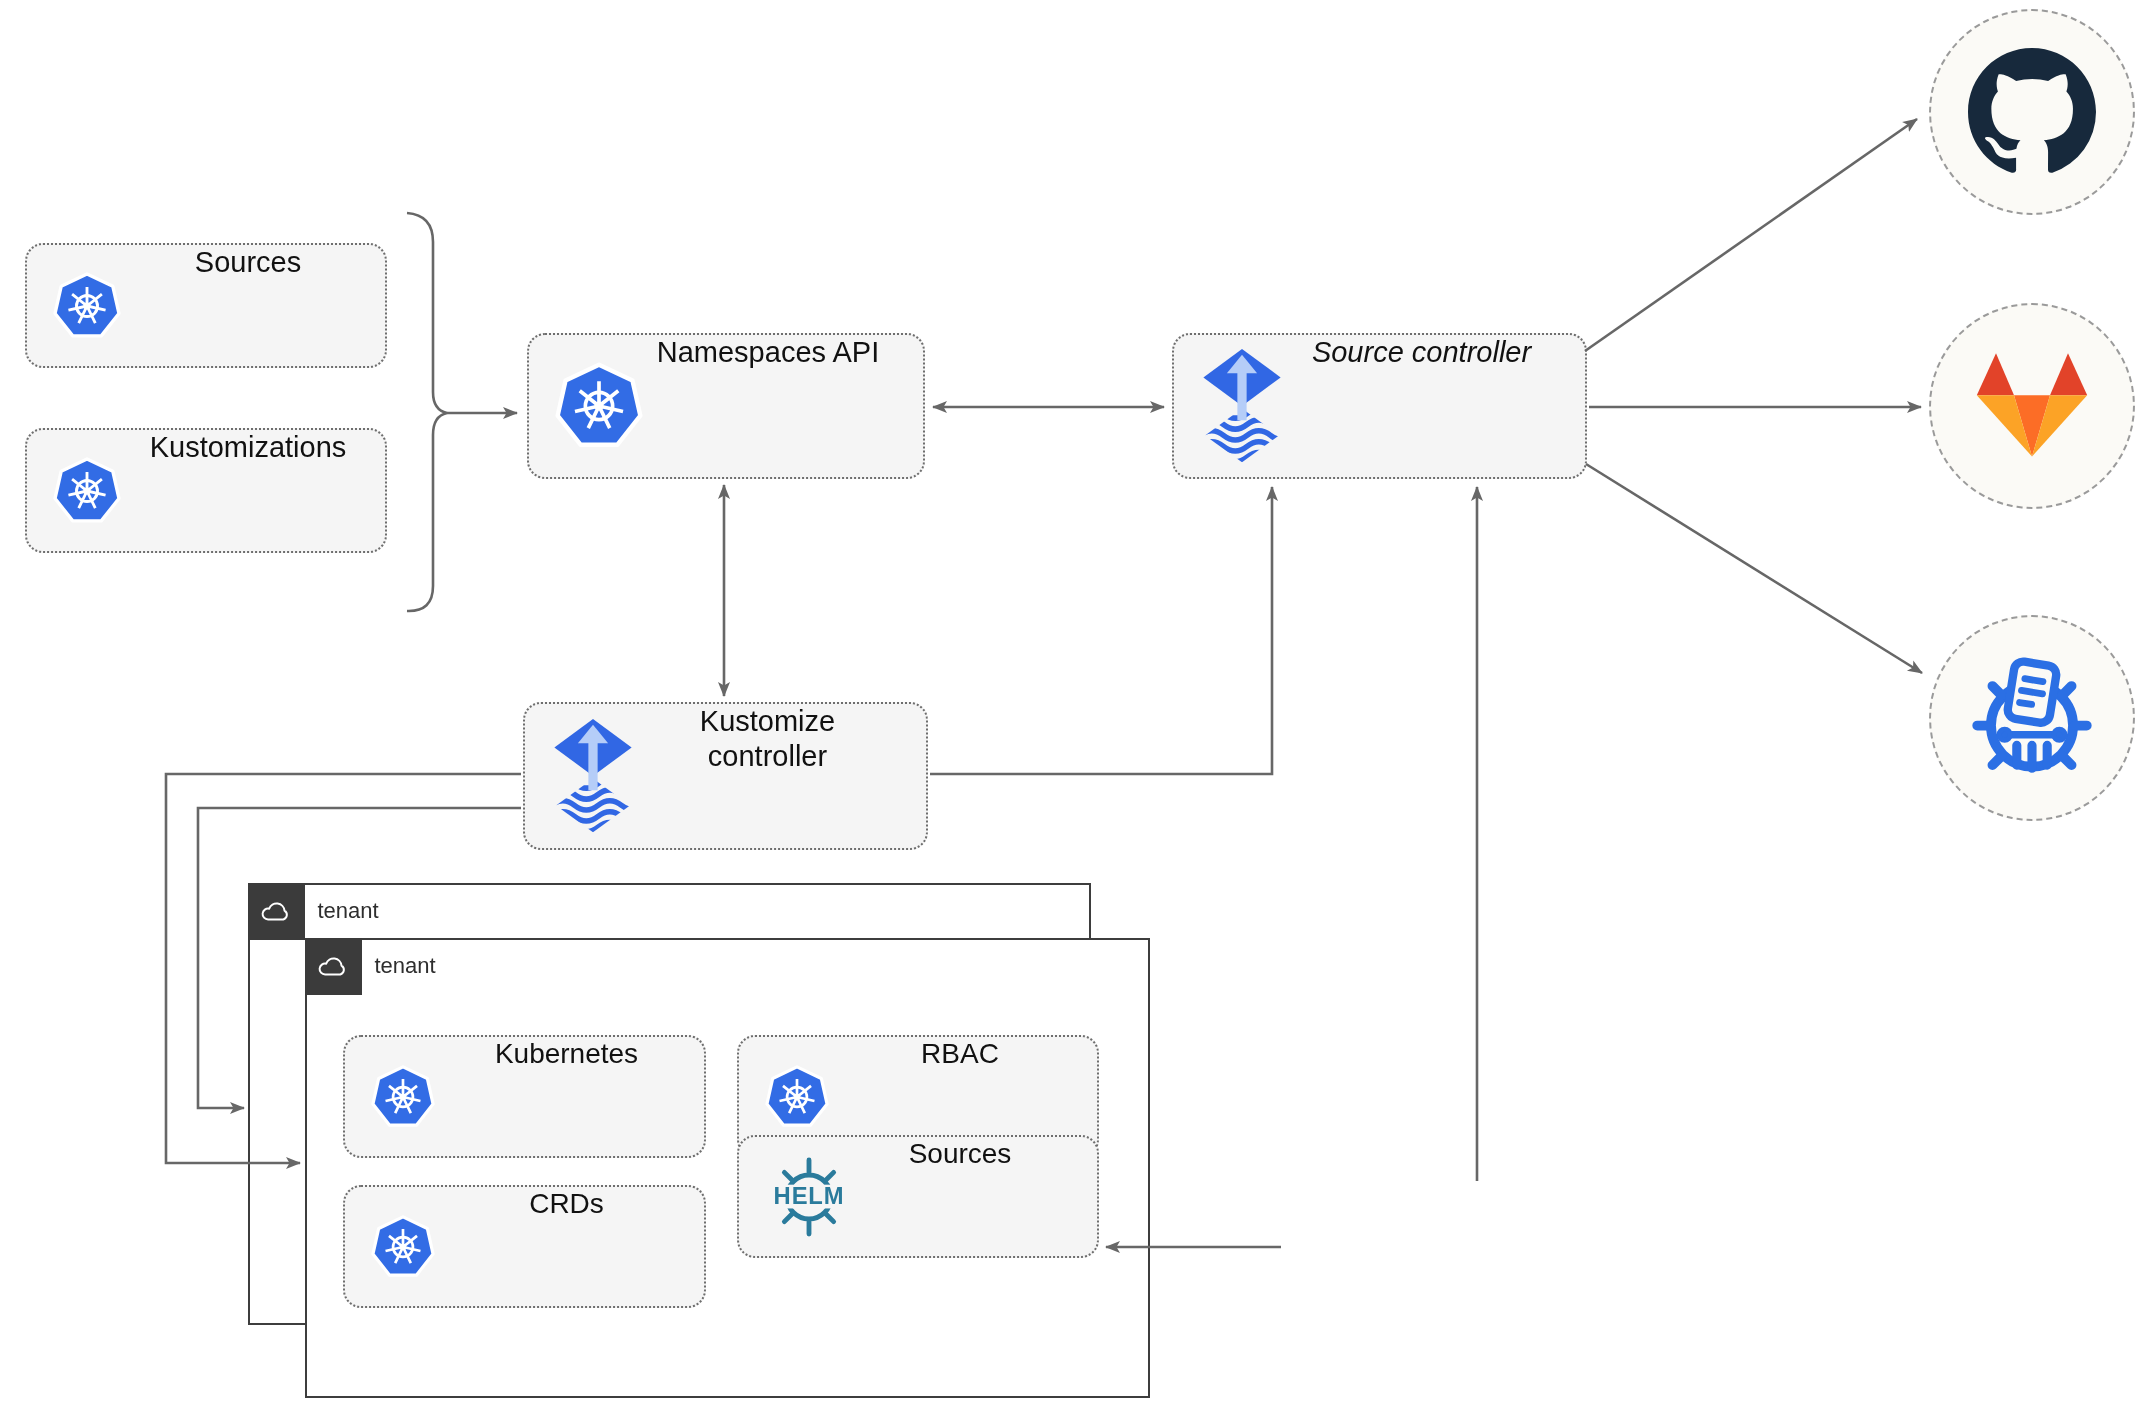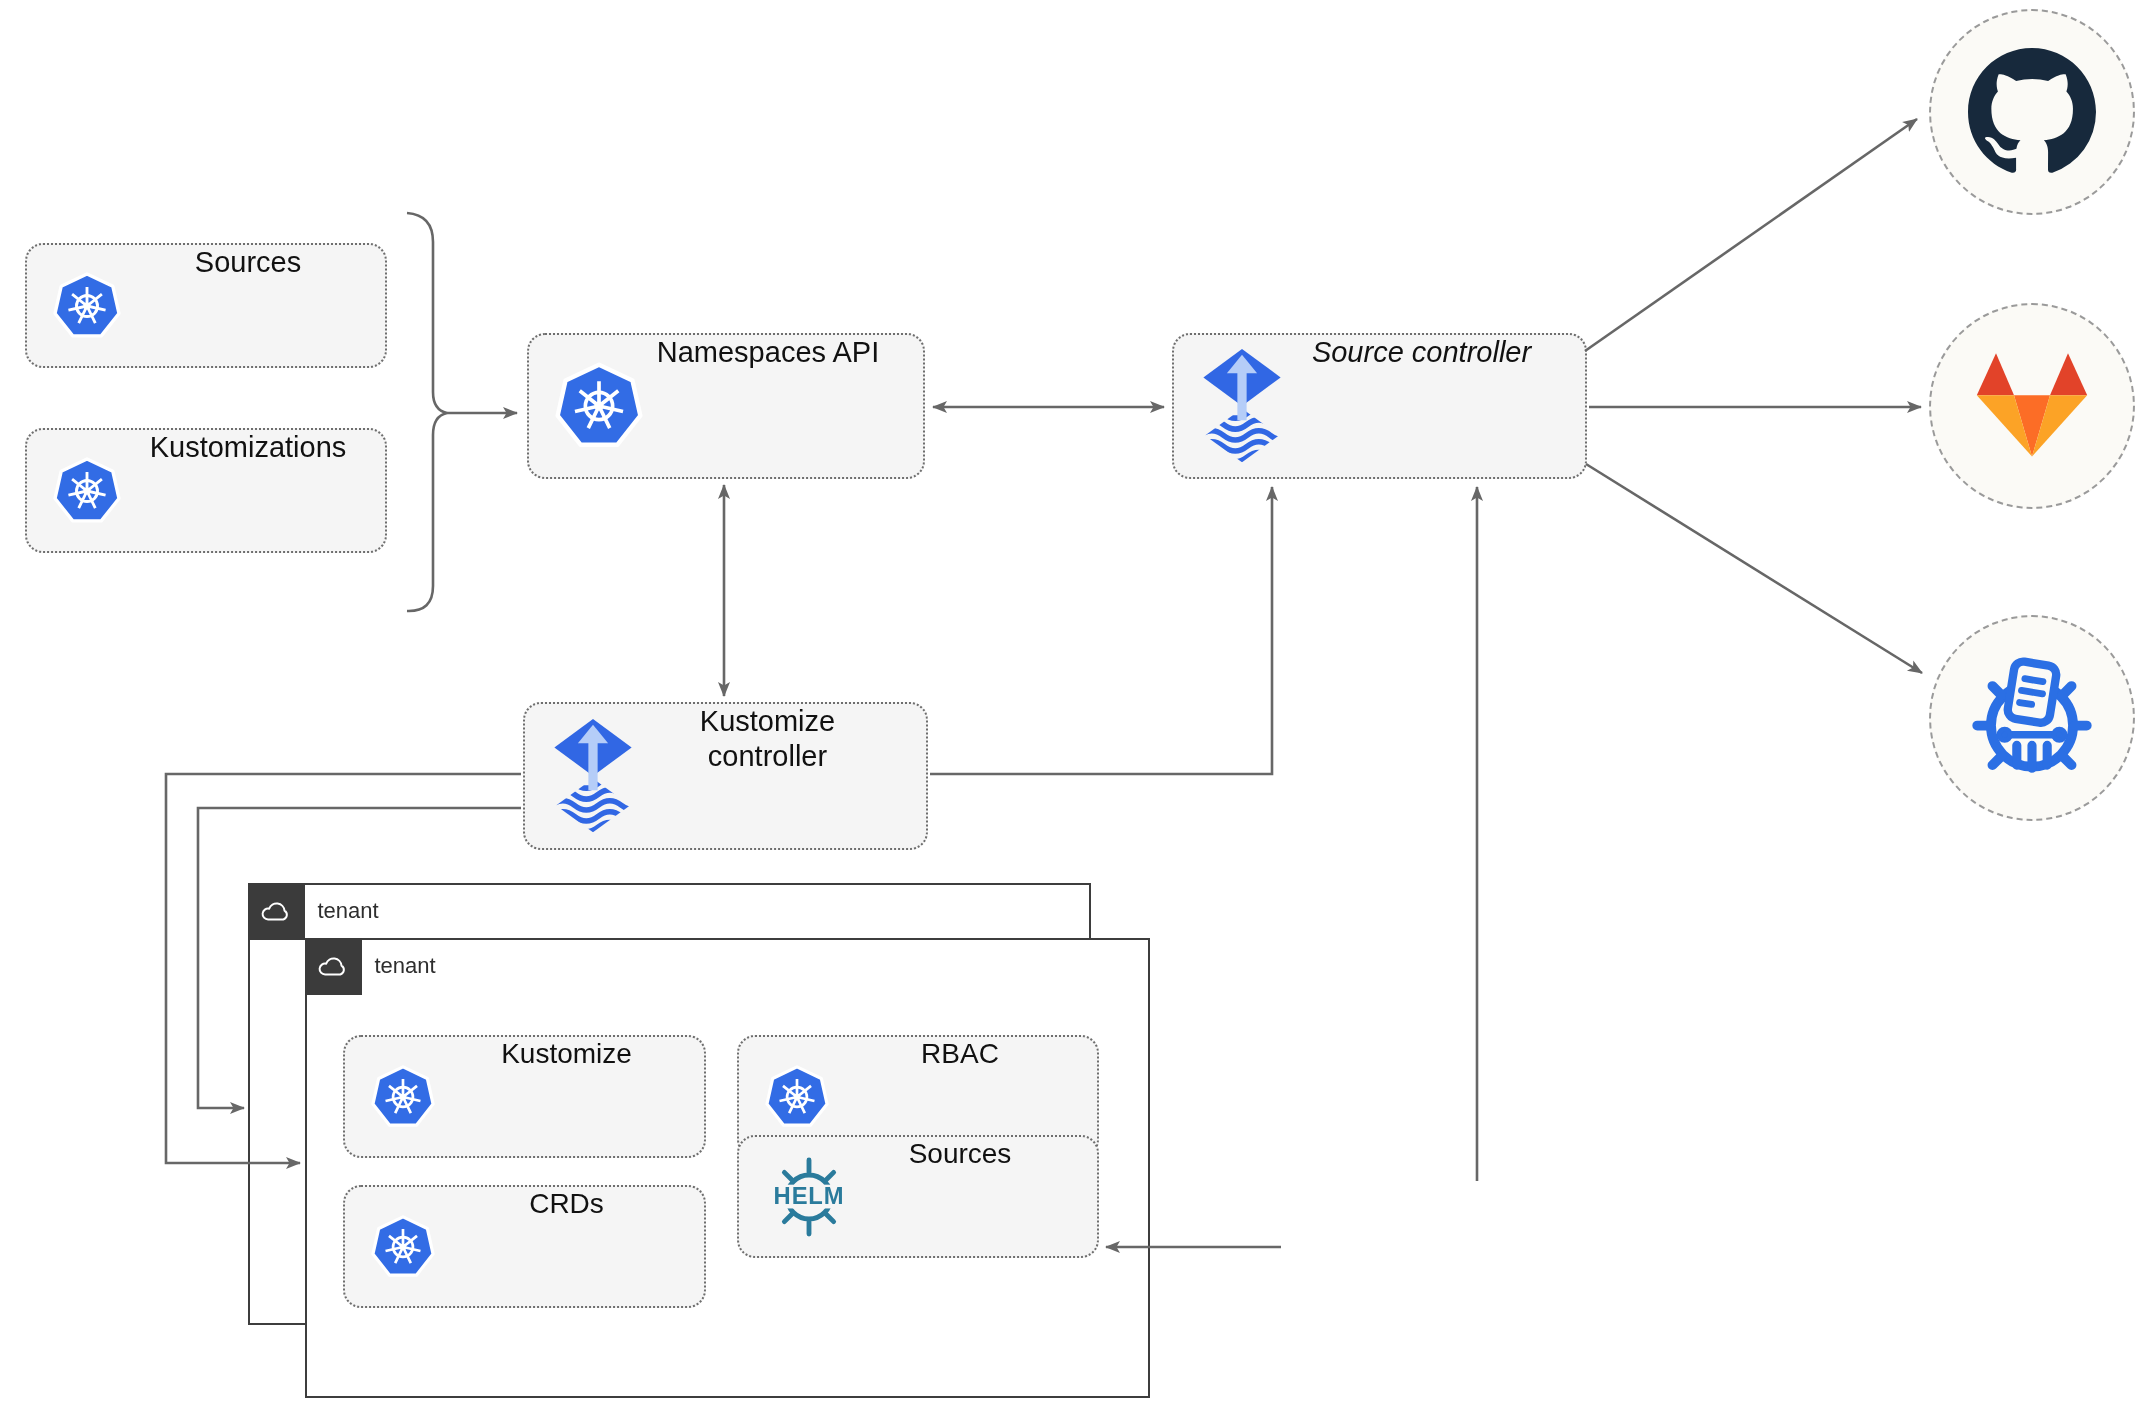--- a/index.html
+++ b/index.html
@@ -169,21 +169,21 @@
           </svg>
       </div>
       <div class="tlabel">tenant</div>
     </div>
   </div>
 
   <div class="node" id="n-namespaces">
     <svg class="nicon" width="64" height="64">
         <use href="#ic-k8s"></use>
       </svg>
-    <div class="label">Kustomize</div>
+    <div class="label">Kubernetes</div>
   </div>
 
   <div class="node" id="n-rbac">
     <svg class="nicon" width="64" height="64">
         <use href="#ic-k8s"></use>
       </svg>
     <div class="label">RBAC</div>
   </div>
 
   <div class="node" id="n-crds">

